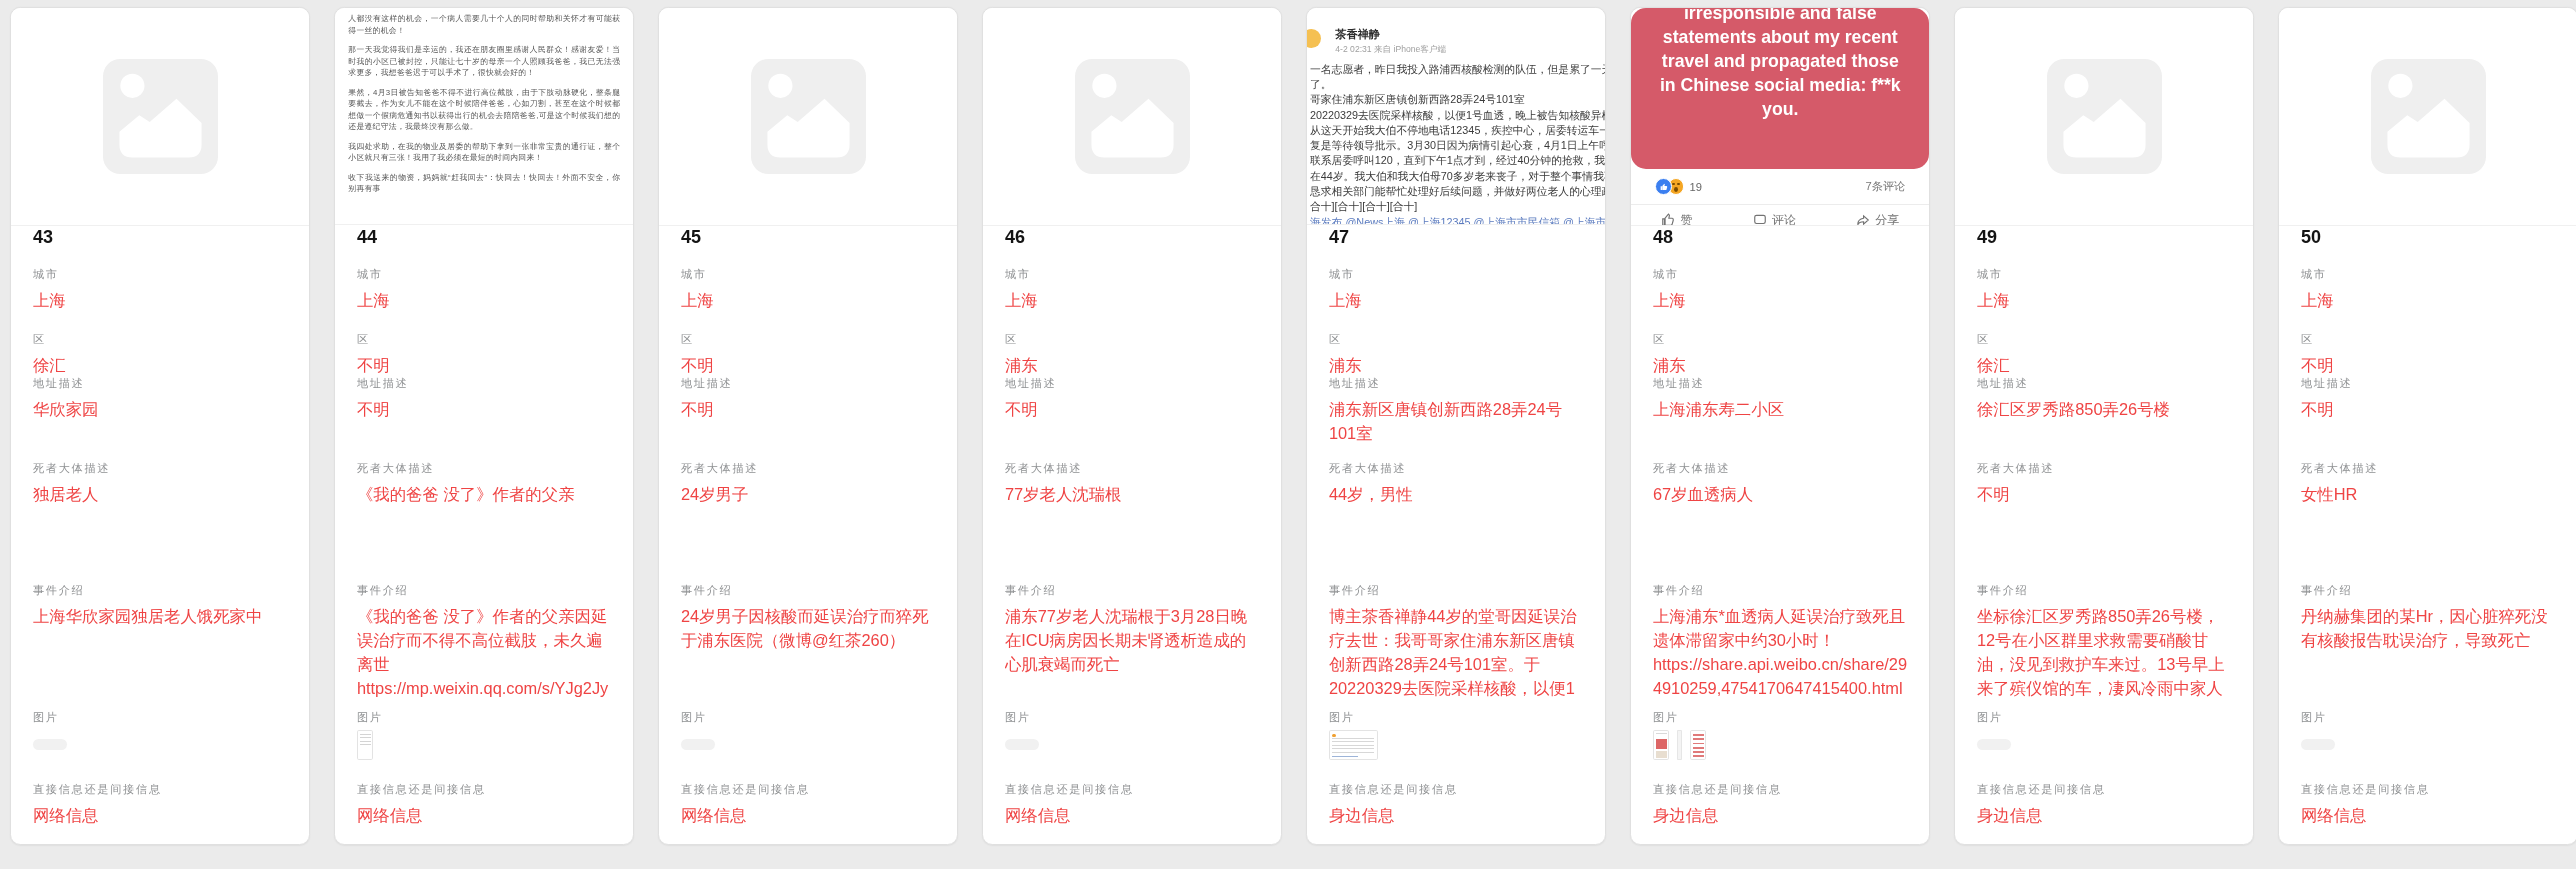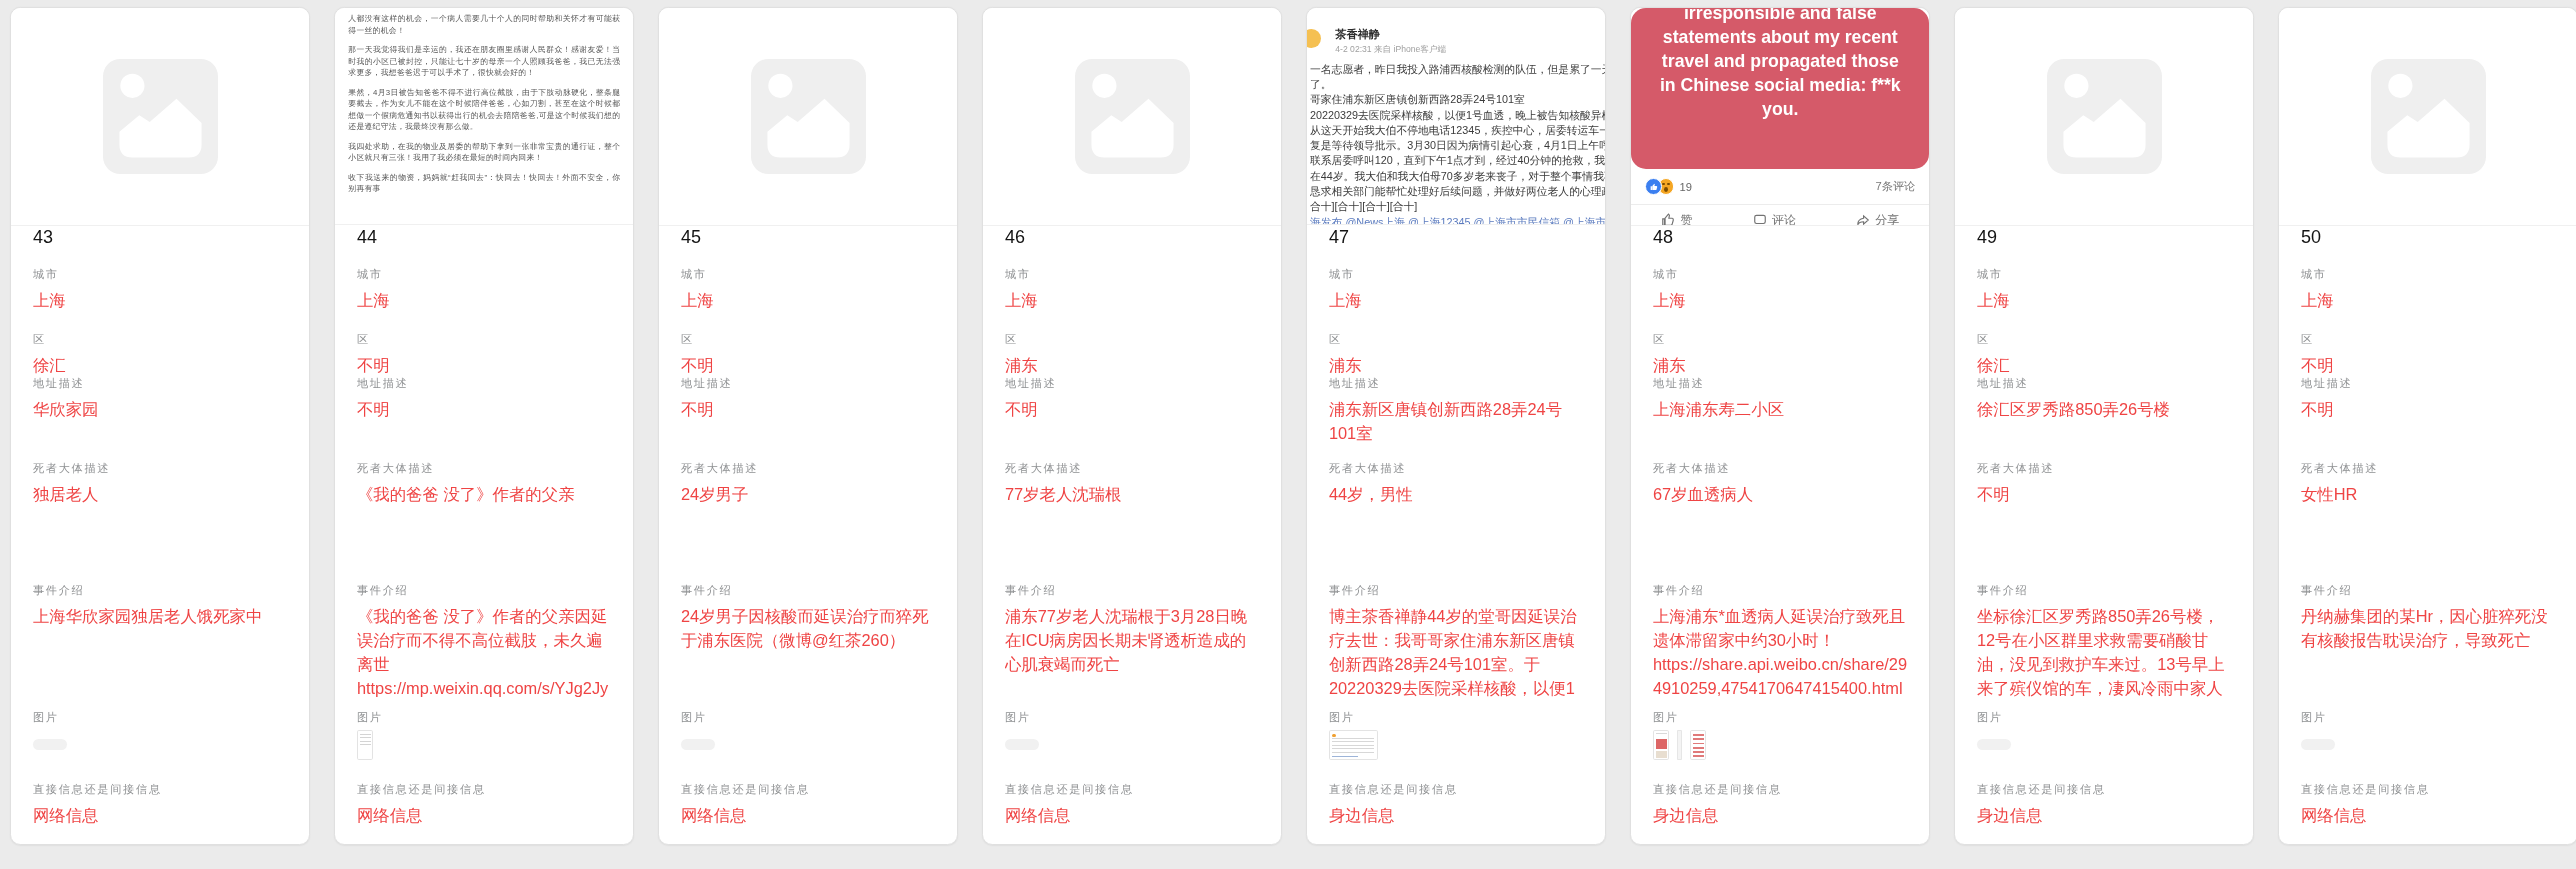--- a/index.html
+++ b/index.html
@@ -5,21 +5,21 @@
   html,body{margin:0;padding:0;background:#ebebeb;}
   .stage{position:relative;width:2576px;height:869px;background:#ebebeb;overflow:hidden;
          font-family:"Liberation Sans","DejaVu Sans",sans-serif;}
   .row{display:flex;gap:24px;padding:7px 10.3px;align-items:flex-start;}
   .card{position:relative;flex:0 0 auto;width:298px;height:836px;background:#fff;
         border:0.9px solid #e0e0e0;border-radius:10.3px;overflow:hidden;
         box-shadow:0 0.9px 1.7px rgba(0,0,0,.05);}
   .cover{position:absolute;top:0;left:0;right:0;height:217px;border-bottom:0.9px solid #f0f0f0;
          overflow:hidden;background:#fff;}
   .cover.empty{display:flex;align-items:center;justify-content:center;}
-  .num{position:absolute;top:219px;left:21.6px;font-size:18px;font-weight:400;color:#141414;}
+  .num{position:absolute;top:219px;left:21.6px;font-size:18px;font-weight:700;color:#141414;}
   .fld{position:absolute;left:21.6px;right:21px;}
   .lab{font-size:11.2px;color:#8f9193;letter-spacing:1.7px;}
   .val{font-size:16.4px;color:#ef4444;margin-top:6px;line-height:24px;overflow-wrap:anywhere;}
   .f1{top:259px}.f2{top:324px}.f3{top:368px}.f4{top:453px}
   .f5{top:575px}.f5 .val{max-height:100px;overflow:hidden;}
   .f6{top:702px}.f7{top:774px}
   .thumbs{position:absolute;top:722px;left:21.6px;display:flex;gap:7.8px;align-items:flex-start;}
   .pill{width:34px;height:11.2px;margin-top:8.6px;background:#f1f1f1;border-radius:6px;}
   .doc{width:16.4px;height:30px;background:#fff;border:0.9px solid #e3e3e3;border-radius:1.7px;
        box-sizing:border-box;padding:2.6px 1.7px;}
@@ -50,21 +50,21 @@
   .wb-head{margin-left:21px;}
   .wb-name{font-size:11.2px;font-weight:700;color:#2b2b2b;}
   .wb-meta{font-size:8.6px;color:#a0a0a0;margin-top:1.7px;}
   .wb-body{margin-top:6px;}
   .wl{white-space:nowrap;margin-left:-4.3px;font-size:10.8px;line-height:15.3px;color:#3a3a3a;}
   .wl.blue{color:#5b7bbf;}
   
   .red-post{height:161px;background:#d55a69;color:#fff;box-sizing:border-box;padding:0 28.4px;
             display:flex;align-items:flex-start;justify-content:center;text-align:center;border-radius:15px;}
   .red-post .t{margin-top:-7px;font-weight:700;font-size:17.7px;line-height:24px;}
-  .reactions{height:35px;display:flex;align-items:center;padding:0 14px;}
+  .reactions{height:35px;display:flex;align-items:center;padding:0 24px;}
   .rxc{display:flex;align-items:center;}
   .like-c{width:14.7px;height:14.7px;border-radius:50%;background:#3b7ff0;border:1.3px solid #fff;
           display:flex;align-items:center;justify-content:center;z-index:2;}
   .wow-c{width:14.7px;height:14.7px;border-radius:50%;background:#f5a623;border:1.3px solid #fff;
          margin-left:-4.3px;position:relative;z-index:1;}
   .wow-c i{position:absolute;background:#7a4b00;border-radius:50%;}
   .wow-c .el{width:2.6px;height:2.6px;top:3.4px;left:3.4px;}
   .wow-c .er{width:2.6px;height:2.6px;top:3.4px;right:3.4px;}
   .wow-c .m{width:4.3px;height:5.2px;border-radius:50%;bottom:1.7px;left:5.2px;}
   .rx-count{font-size:11.2px;color:#666;margin-left:5.2px;}

